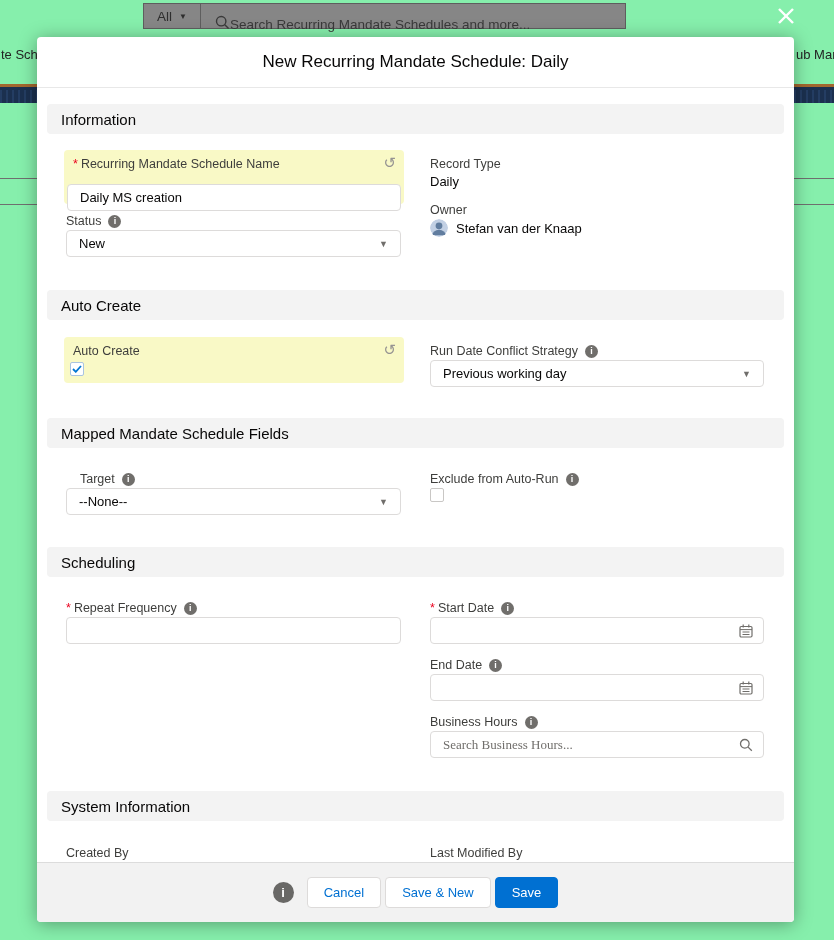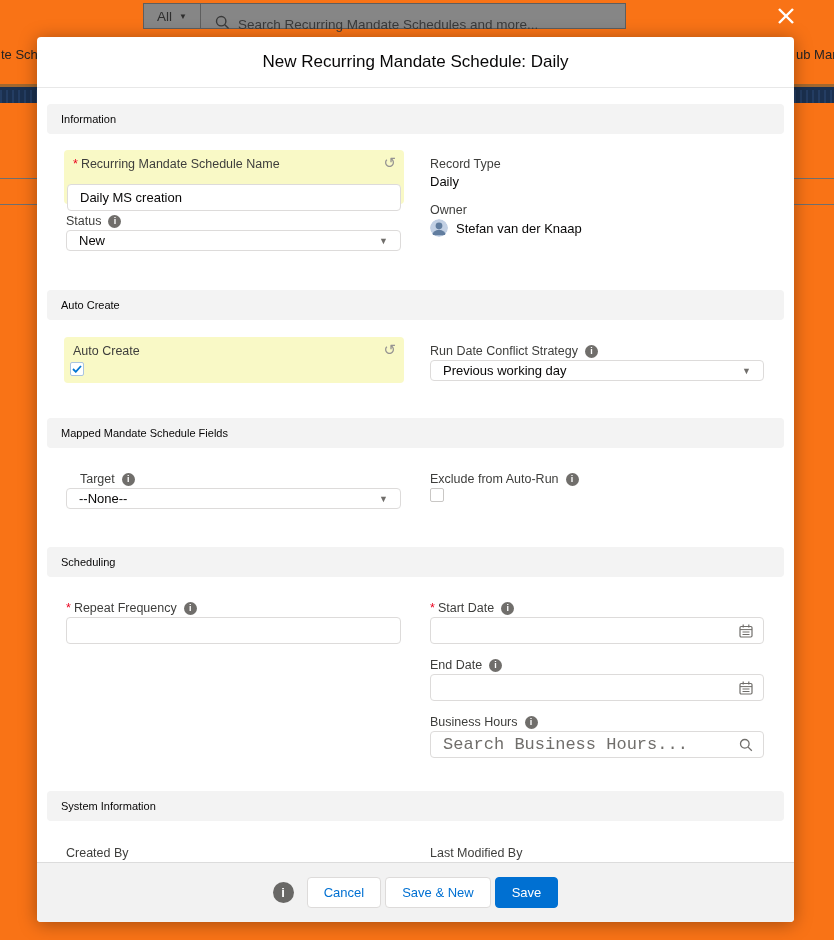--- a/index.html
+++ b/index.html
@@ -1,24 +1,24 @@
 <!DOCTYPE html>
 <html><head>
 <meta charset="utf-8">
 <style>
   * { margin:0; padding:0; box-sizing:border-box; }
   html,body { width:834px; height:940px; }
   body { font-family:"Liberation Sans","DejaVu Sans",sans-serif; background:#828282; position:relative; overflow:hidden; }
 
   
-  .backdrop { position:absolute; inset:0; background:#f97316; }
+  .backdrop { position:absolute; inset:0; background:#86efac; }
   .topbar-search { position:absolute; left:143px; top:3px; width:483px; height:26px; border:1px solid #5e5e5e; display:flex; align-items:stretch; background:#868686; }
   .scope-cell { width:57px; display:flex; align-items:center; justify-content:center; gap:7px; border-right:1px solid #5e5e5e; font-size:13.5px; color:#2e2e2e; cursor:pointer; }
   .scope-caret { font-size:8px; color:#2e2e2e; }
-  .search-cell { flex:1; display:flex; align-items:center; gap:8px; padding-left:14px;margin-top:16px; }
+  .search-cell { flex:1; display:flex; align-items:center; gap:0; padding-left:14px;margin-top:16px; }
   .search-cell input { border:none; outline:none; background:transparent; font-size:13.5px; color:#2e2e2e; width:360px; font-family:inherit; }
   .search-cell input::placeholder { color:#3a3a3a; opacity:1; }
   .bg-frag { position:absolute; top:47px; font-size:13px; color:#232323; white-space:nowrap; }
   .bg-frag.left { left:1px; }
   .bg-frag.right { left:796px; }
   .navy-bar { position:absolute; top:84px; height:19px; background:#1b304f; border-top:3px solid #a2672e; }
   .navy-bar.left { left:0; width:37px; }
   .navy-bar.right { left:794px; width:40px; }
   .navy-ticks { position:absolute; inset:3px 0 0 0; background:repeating-linear-gradient(90deg,#2a4670 0 2px,transparent 2px 6px); opacity:.6; }
   .bg-line { position:absolute; height:1px; background:#6f6f6f; }
@@ -26,32 +26,32 @@
   .bg-line.l2 { left:0; width:37px; top:204px; }
   .bg-line.r1 { left:794px; width:40px; top:178px; }
   .bg-line.r2 { left:794px; width:40px; top:204px; }
   .close-btn { position:absolute; left:774px; top:4px; width:24px; height:24px; display:flex; align-items:center; justify-content:center; cursor:pointer; }
 
   
   .modal { position:absolute; left:37px; top:37px; width:757px; height:885px; background:#fff; border-radius:4px; box-shadow:0 2px 18px rgba(0,0,0,.35); }
   .modal-header { position:absolute; left:0; top:0; width:100%; height:51px; display:flex; align-items:center; justify-content:center; border-bottom:1px solid #e8e8e8; border-radius:4px 4px 0 0; }
   .modal-title { font-size:17px; color:#080707; font-weight:500; }
 
-  .section-hd { position:absolute; left:10px; width:737px; height:30px; background:#f3f3f3; border-radius:4px; display:flex; align-items:center; padding-left:14px; font-size:11px; color:#080707;text-align:right; }
+  .section-hd { position:absolute; left:10px; width:737px; height:30px; background:#f3f3f3; border-radius:4px; display:flex; align-items:center; padding-left:14px; font-size:15px; color:#080707;text-align:right; }
 
   .lbl { position:absolute; font-size:12.5px; color:#3e3e3c; line-height:17px; white-space:nowrap; display:flex; align-items:center; }
   .req { color:#ea001e; margin-right:3px; font-size:12.5px; }
   .info-ic { display:inline-flex; width:13px; height:13px; border-radius:50%; background:#706e6b; color:#fff; font-size:9px; font-weight:bold; align-items:center; justify-content:center; margin-left:7px; cursor:pointer; flex:none; }
   .val { position:absolute; font-size:13px; color:#080707; line-height:17px; }
 
   .tbox { position:absolute; height:27px; border:1px solid #dddbda; border-radius:4px; background:#fff; display:flex; align-items:center; }
-  .tbox input { border:none; outline:none; flex:1; height:100%; padding:0 12px; font-size:17px; color:#080707; background:transparent; font-family:Liberation Mono, monospace; border-radius:4px; }
+  .tbox input { border:none; outline:none; flex:1; height:100%; padding:0 12px; font-size:13px; color:#080707; background:transparent; font-family:Liberation Serif, serif; border-radius:4px; }
   .tbox input::placeholder { color:#706e6b; opacity:1; }
   .tbox .trail-ic { margin-right:10px; display:flex; align-items:center; cursor:pointer; }
-  .dropdown { position:absolute; height:21px; border:1px solid #dddbda; border-radius:4px; background:#fff; display:flex; align-items:center; justify-content:space-between; padding:4px 12px; font-size:13px; color:#080707; cursor:pointer; }
+  .dropdown { position:absolute; height:27px; border:1px solid #dddbda; border-radius:4px; background:#fff; display:flex; align-items:center; justify-content:space-between; padding:4px 12px; font-size:13px; color:#080707; cursor:pointer; }
   .dd-caret { font-size:9px; color:#706e6b; }
 
   .hl-block { position:absolute; background:#f9f9c6; border-radius:4px; padding:6px 8px 0 3px; }
   .hl-row { display:flex; align-items:flex-start; justify-content:space-between; padding-left:6px; }
   .hl-lbl { font-size:12.5px; color:#3e3e3c; line-height:17px; display:flex; align-items:center; }
   .undo-btn { color:#969492; font-size:15px; line-height:15px; cursor:pointer; margin-top:-1px; }
   .hl-block .tbox-in { margin-top:11px; height:27px; border:1px solid #dddbda; border-radius:4px; background:#fff; width:334px; display:flex; align-items:center; }
   .hl-block .tbox-in input { border:none; outline:none; width:100%; padding:0 12px; font-size:13px; color:#080707; font-family:inherit; background:transparent; }
 
   .cbox { width:14px; height:14px; border:1px solid #c9c7c5; border-radius:2px; background:#fff; display:flex; align-items:center; justify-content:center; cursor:pointer; }

